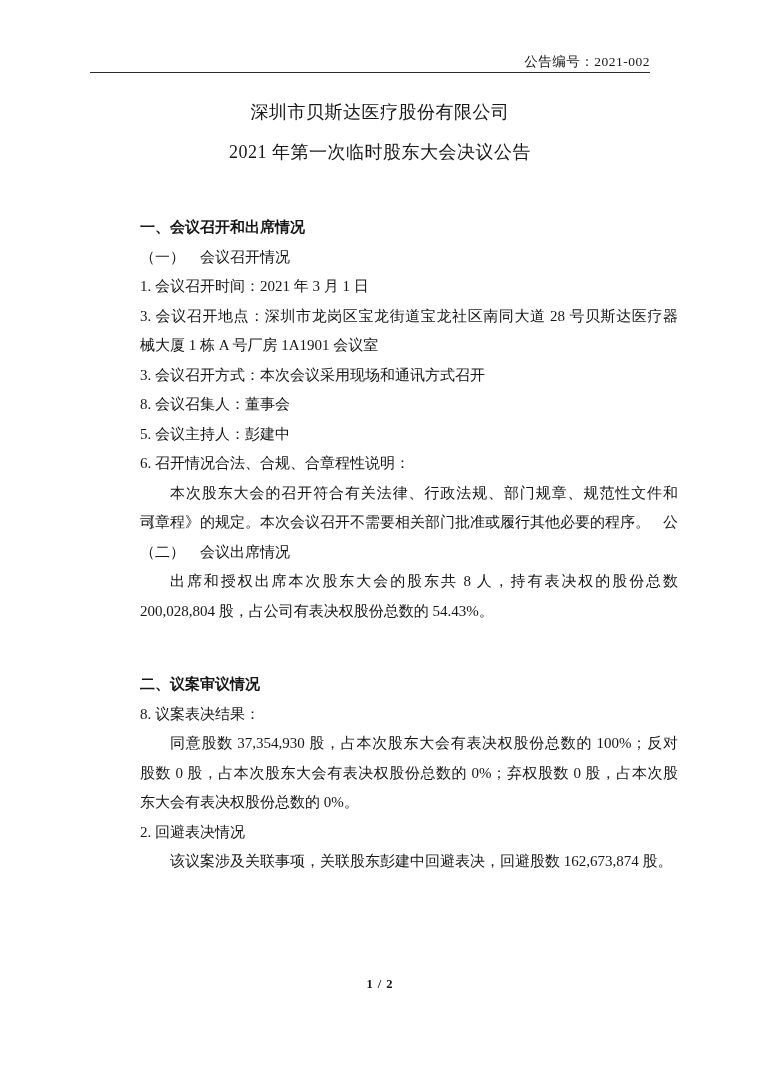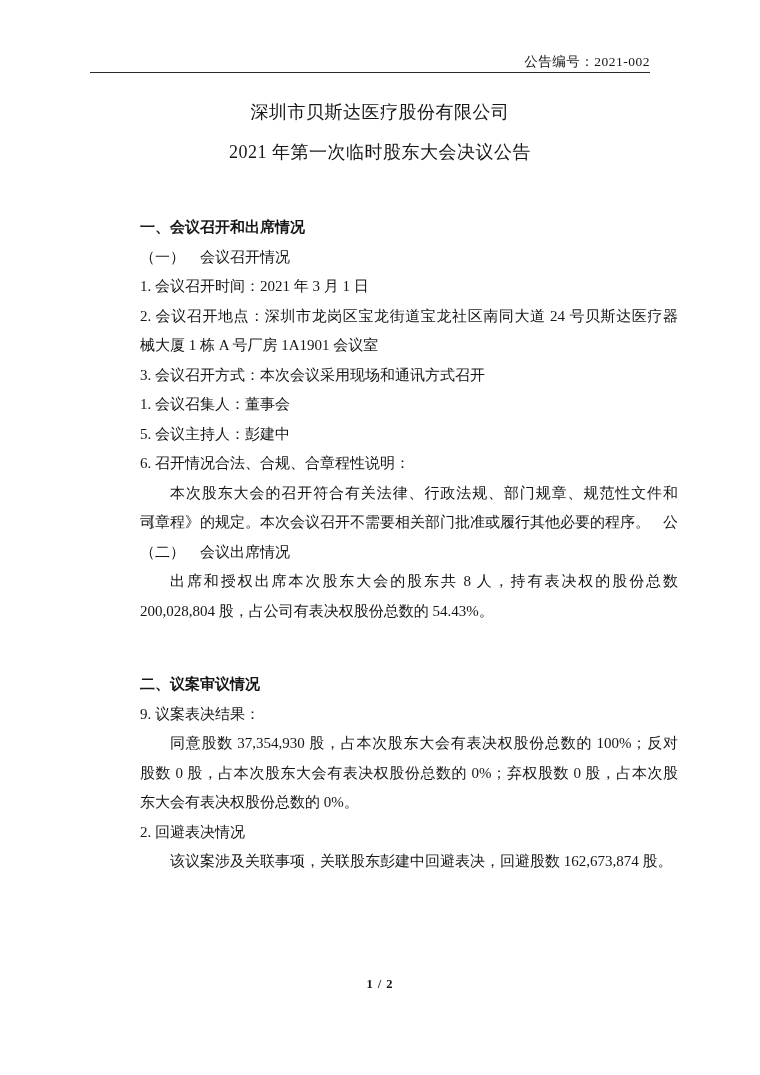--- a/index.html
+++ b/index.html
@@ -84,34 +84,34 @@
 
 <div class="page">
   <div class="ann-no">公告编号：2021-002</div>
   <div class="rule"></div>
   <h1 class="title1">深圳市贝斯达医疗股份有限公司</h1>
   <h2 class="title2">2021 年第一次临时股东大会决议公告</h2>
   <div class="body" id="doc-body">
       <div class="line b">一、会议召开和出席情况</div>
       <div class="line">（一）　会议召开情况</div>
       <div class="line">1. 会议召开时间：2021 年 3 月 1 日</div>
-      <div class="line fill">2. 会议召开地点：深圳市龙岗区宝龙街道宝龙社区南同大道 24 号贝斯达医疗器</div>
+      <div class="line fill">3. 会议召开地点：深圳市龙岗区宝龙街道宝龙社区南同大道 28 号贝斯达医疗器</div>
       <div class="line">械大厦 1 栋 A 号厂房 1A1901 会议室</div>
       <div class="line">3. 会议召开方式：本次会议采用现场和通讯方式召开</div>
-      <div class="line">1. 会议召集人：董事会</div>
+      <div class="line">8. 会议召集人：董事会</div>
       <div class="line">5. 会议主持人：彭建中</div>
       <div class="line">6. 召开情况合法、合规、合章程性说明：</div>
       <div class="line ind fill">本次股东大会的召开符合有关法律、行政法规、部门规章、规范性文件和《公</div>
       <div class="line">司章程》的规定。本次会议召开不需要相关部门批准或履行其他必要的程序。</div>
       <div class="line">（二）　会议出席情况</div>
       <div class="line ind fill">出席和授权出席本次股东大会的股东共 8 人，持有表决权的股份总数</div>
       <div class="line">200,028,804 股，占公司有表决权股份总数的 54.43%。</div>
       <div class="line spacer"></div>
       <div class="line b">二、议案审议情况</div>
-      <div class="line">9. 议案表决结果：</div>
+      <div class="line">8. 议案表决结果：</div>
       <div class="line ind fill">同意股数 37,354,930 股，占本次股东大会有表决权股份总数的 100%；反对</div>
       <div class="line fill">股数 0 股，占本次股东大会有表决权股份总数的 0%；弃权股数 0 股，占本次股</div>
       <div class="line">东大会有表决权股份总数的 0%。</div>
       <div class="line">2. 回避表决情况</div>
       <div class="line ind">该议案涉及关联事项，关联股东彭建中回避表决，回避股数 162,673,874 股。</div>
     </div>
   <div class="footer">1 / 2</div>
 </div>
 
 </body></html>

